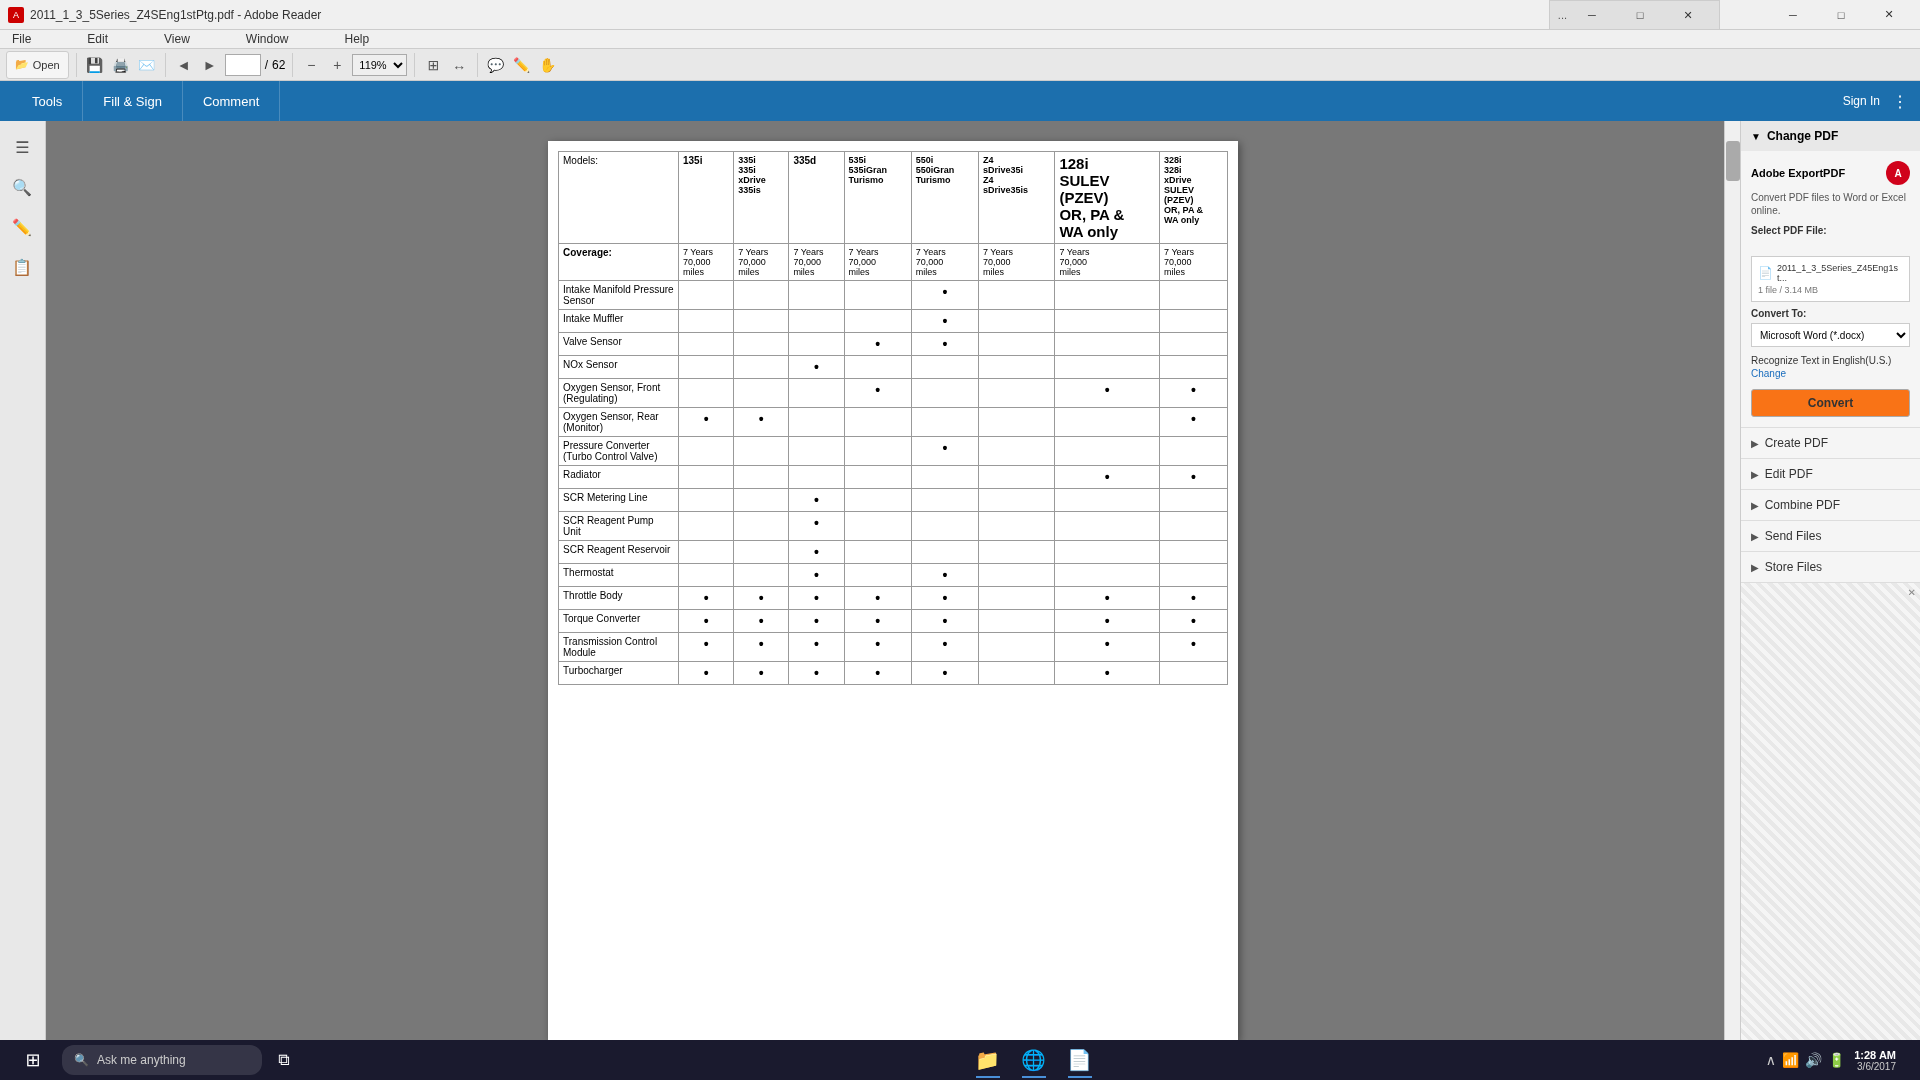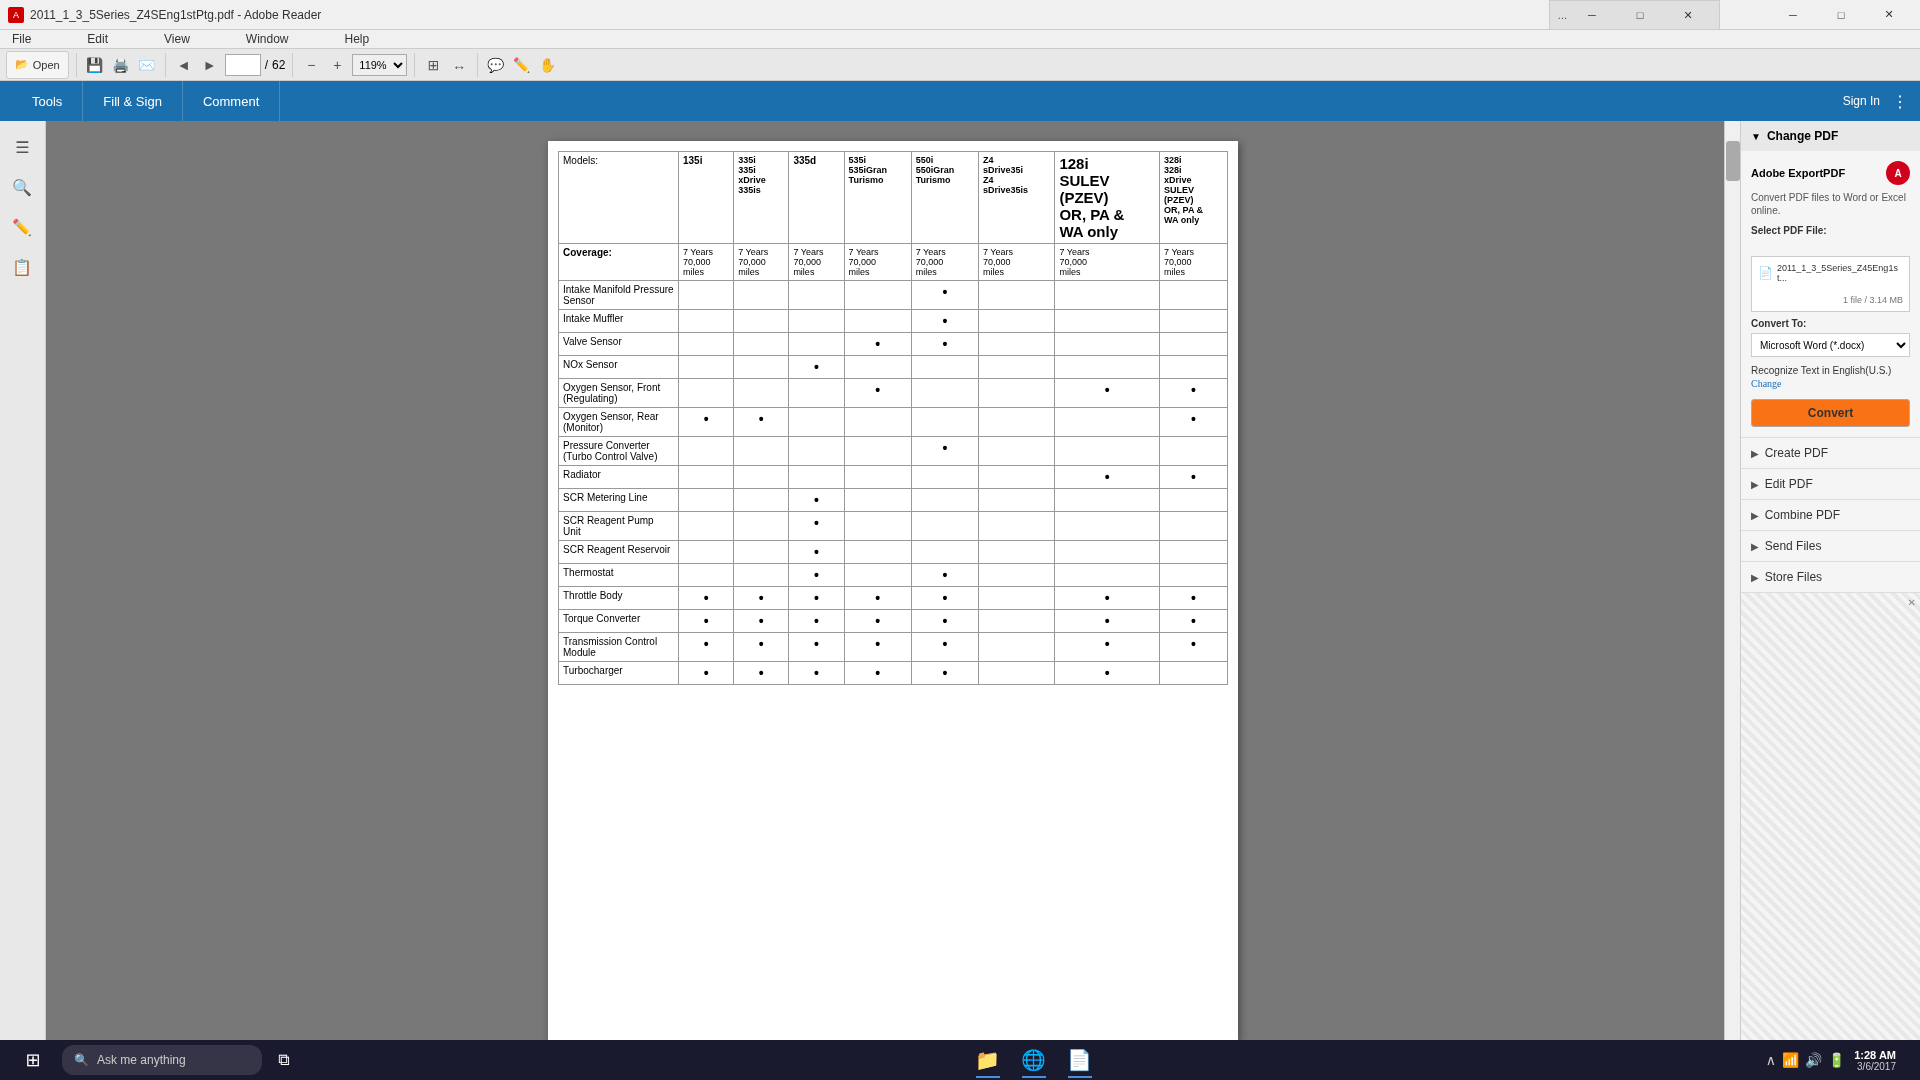--- a/index.html
+++ b/index.html
@@ -225,33 +225,33 @@
     .pdf-file-box {
       background: white;
       border: 1px solid #ccc;
       padding: 6px;
       font-size: 9px;
       margin-bottom: 6px;
     }
     .pdf-file-row { display: flex; align-items: center; gap: 4px; }
     .pdf-icon { color: #c00; font-size: 12px; }
     .pdf-filename { font-size: 9px; color: #333; word-break: break-all; }
-    .pdf-filesize { font-size: 9px; color: #777; text-align: right; margin-top: 12px; }
+    .pdf-filesize { font-size: 9px; color: #777; margin-top: 2px; }
     .convert-to-label { font-size: 10px; font-weight: bold; color: #333; margin-bottom: 4px; }
     .convert-select {
       width: 100%;
       height: 24px;
       border: 1px solid #ccc;
       font-size: 10px;
       padding: 0 4px;
       background: white;
       margin-bottom: 8px;
     }
     .recognize-text { font-size: 10px; color: #333; margin-bottom: 2px; }
-    .recognize-change { font-size: 10px; color: #1a6dbd; cursor: pointer; margin-bottom: 10px; font-family: Liberation Serif, serif; }
+    .recognize-change { font-size: 10px; color: #1a6dbd; cursor: pointer; margin-bottom: 10px; }
     .convert-btn {
       width: 100%;
       height: 28px;
       background: #f97316;
       border: 1px solid #aaa;
       border-radius: 3px;
       font-size: 12px;
       font-weight: bold;
       cursor: pointer;
       color: #333;

